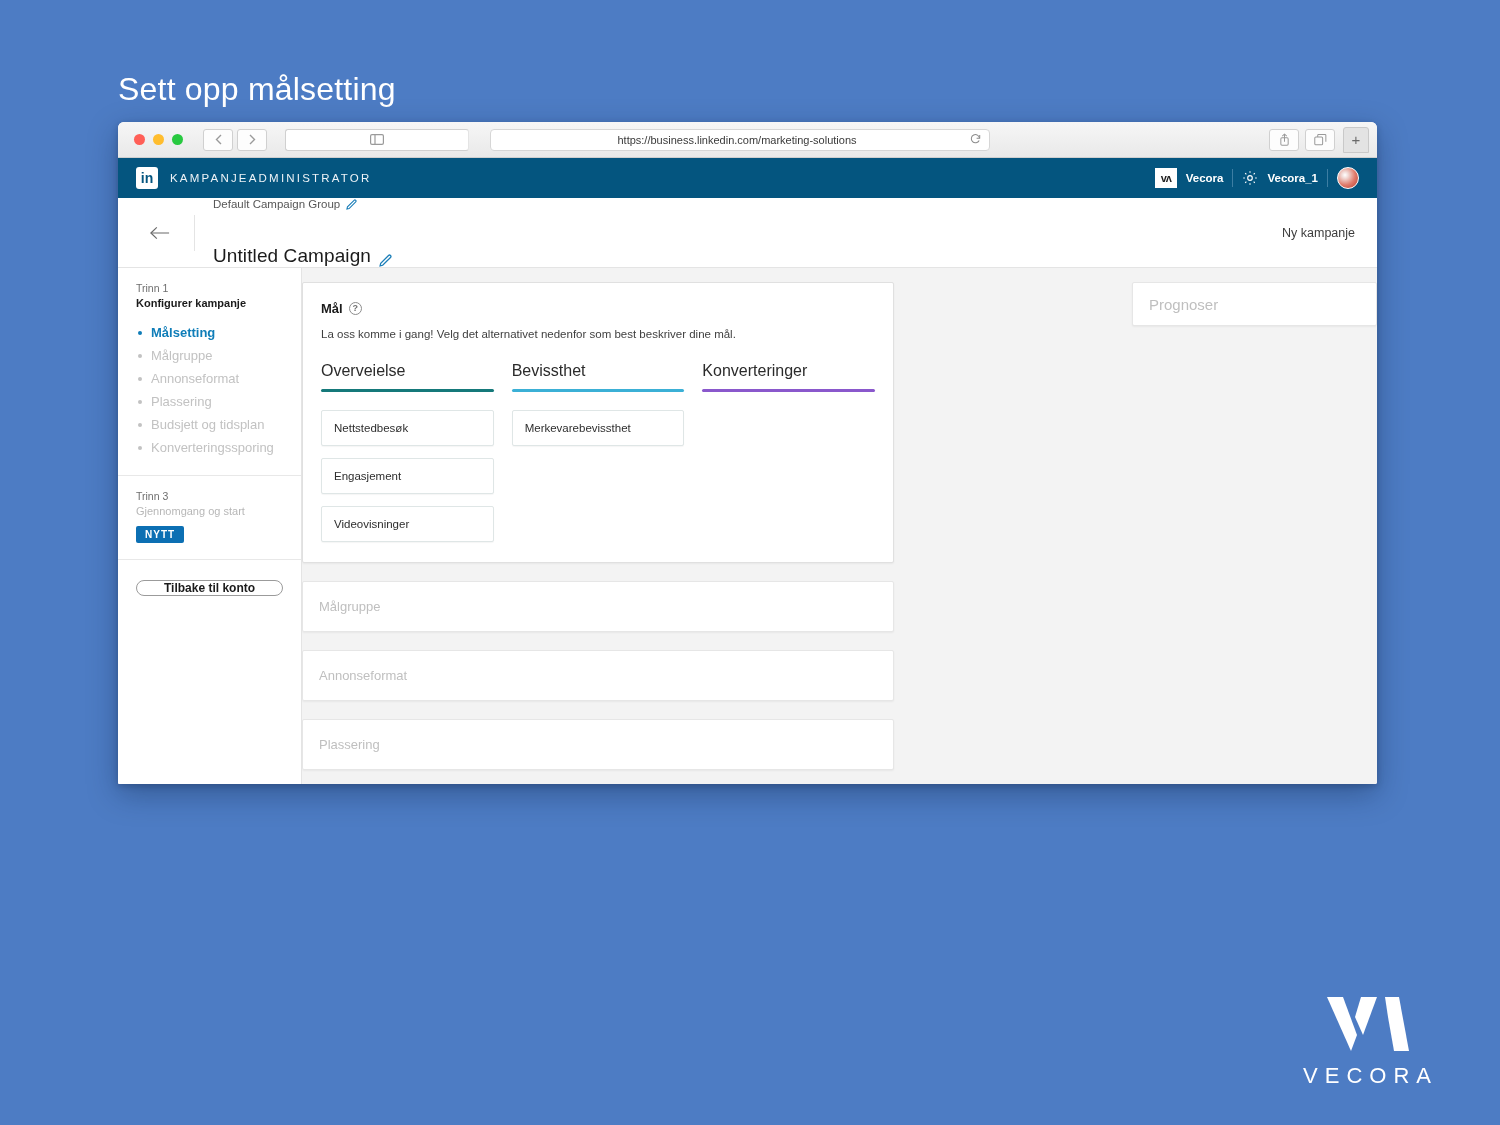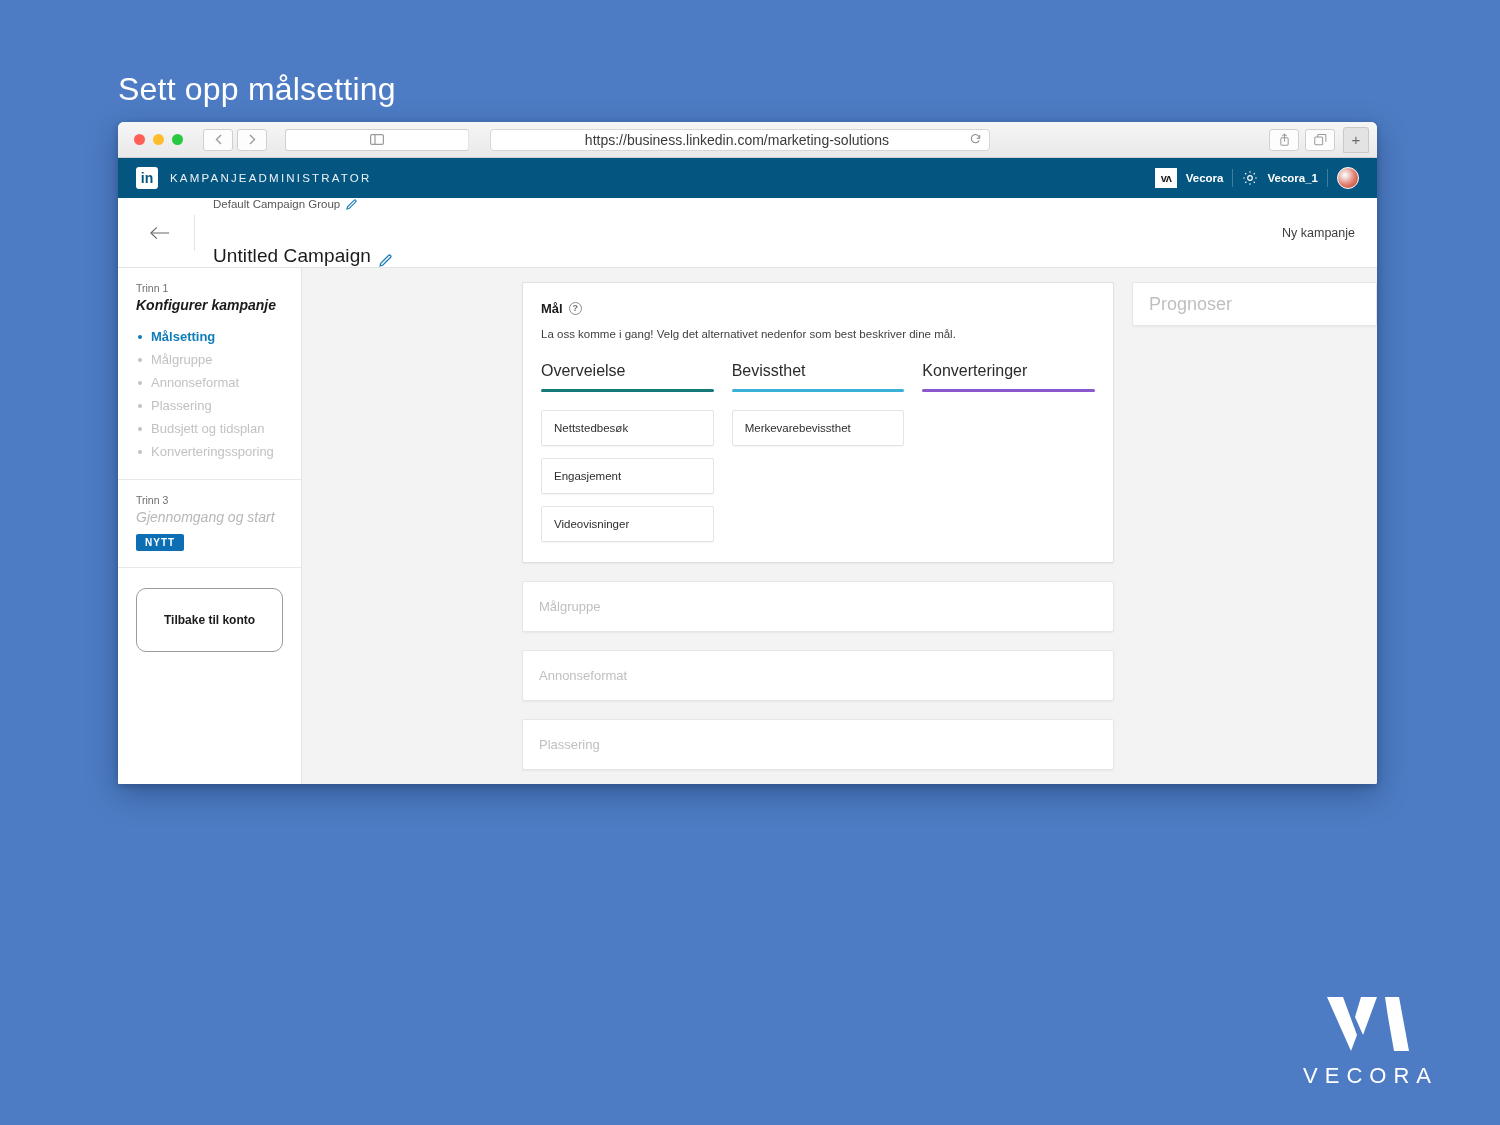--- a/index.html
+++ b/index.html
@@ -67,21 +67,21 @@
   .cbtn svg { display: block; }
 
   .urlbar {
     position: absolute;
     left: 372px; width: 500px;
     height: 22px;
     background: #ffffff;
     border: 1px solid #d6d6d6;
     border-radius: 4px;
     display: flex; align-items: center; justify-content: center;
-    font-size: 14px; color: #3a3a3a;
+    font-size: 11px; color: #3a3a3a;
     padding: 0 16px 0 10px;
   }
   .urlbar .reload {
     position: absolute; right: 8px; top: 50%; transform: translateY(-50%);
     color: #8a8a8a; font-size: 12px; line-height: 1;
   }
   .right-chrome {
     position: absolute; right: 8px; top: 50%; transform: translateY(-50%);
     display: flex; align-items: center; gap: 6px;
   }
@@ -174,21 +174,21 @@
   .li-body { flex: 1 1 auto; display: flex; min-height: 0; background: #f3f3f3; }
 
   .sidebar {
     flex: 0 0 184px;
     background: #ffffff;
     border-right: 1px solid #e4e4e4;
     display: flex; flex-direction: column;
   }
   .side-block { padding: 14px 18px 16px 18px; border-bottom: 1px solid #e8e8e8; }
   .step-label { font-size: 10.5px; color: #6e6e6e; margin-bottom: 3px; }
-  .step-title { font-size: 14px; font-weight: bold; color: #1b1b1b; font-style: italic; }
+  .step-title { font-size: 11px; font-weight: bold; color: #1b1b1b; }
   .step-title.muted { font-weight: normal; color: #b7b7b7; }
   .side-list { list-style: none; margin: 12px 0 0 0; padding: 0; }
   .side-list li {
     display: flex; align-items: center; gap: 9px;
     font-size: 13px;
     padding: 4px 0 4px 2px;
     color: #c2c2c2;
   }
   .side-list li .bullet {
     width: 4px; height: 4px; border-radius: 50%;
@@ -209,32 +209,32 @@
     border-radius: 2px;
   }
   .side-block.actions { border-bottom: none; padding-top: 20px; }
   .btn-outline {
     display: block; width: 100%;
     background: #ffffff;
     border: 1px solid #9b9b9b;
     border-radius: 10px;
     color: #1b1b1b;
     font-size: 12px; font-weight: bold;
-    padding: 24px 0;
+    padding: 0 0;
     text-align: center;
   }
   .sidebar-filler { flex: 1 1 auto; background: #ffffff; }
 
   
   .main {
     flex: 1 1 auto;
     padding: 14px 0 0 0;
     overflow: hidden;
     display: flex;
-    justify-content: flex-end;
+    justify-content: space-between;
     gap: 18px;
   }
   .col-center { width: 592px; flex: 0 0 592px; }
   .col-right { width: 245px; flex: 0 0 245px; padding-top: 0; }
 
   .card {
     background: #ffffff;
     border: 1px solid #e0e0e0;
     border-radius: 2px;
     box-shadow: 0 1px 2px rgba(0,0,0,.05);
@@ -280,21 +280,21 @@
     font-size: 13px;
     color: #bfbfbf;
   }
 
   .panel-forecast {
     background: #ffffff;
     border: 1px solid #e6e6e6;
     border-radius: 2px;
     box-shadow: 0 1px 2px rgba(0,0,0,.05);
     padding: 16px 16px;
-    font-size: 18px;
+    font-size: 15px;
     color: #bfbfbf;
     height: 44px;
     display: flex; align-items: center;
   }
 
   
   .vecora {
     position: absolute;
     right: 62px; bottom: 36px;
     text-align: center;

